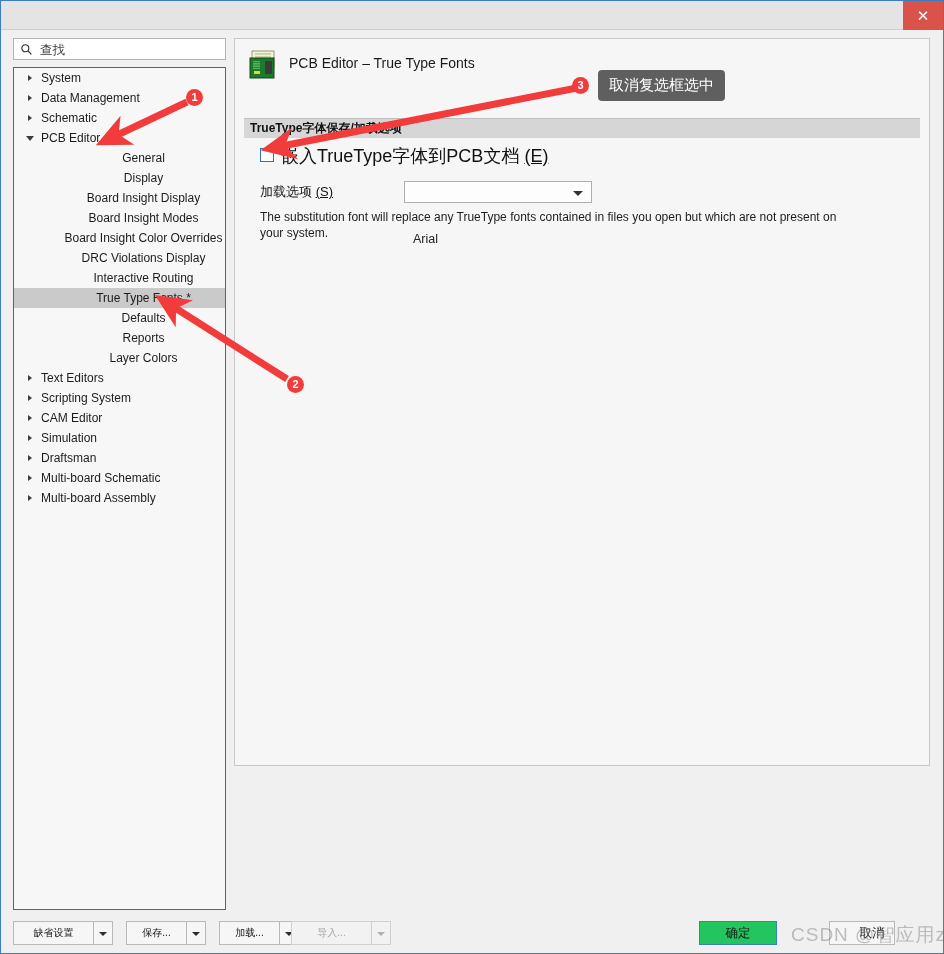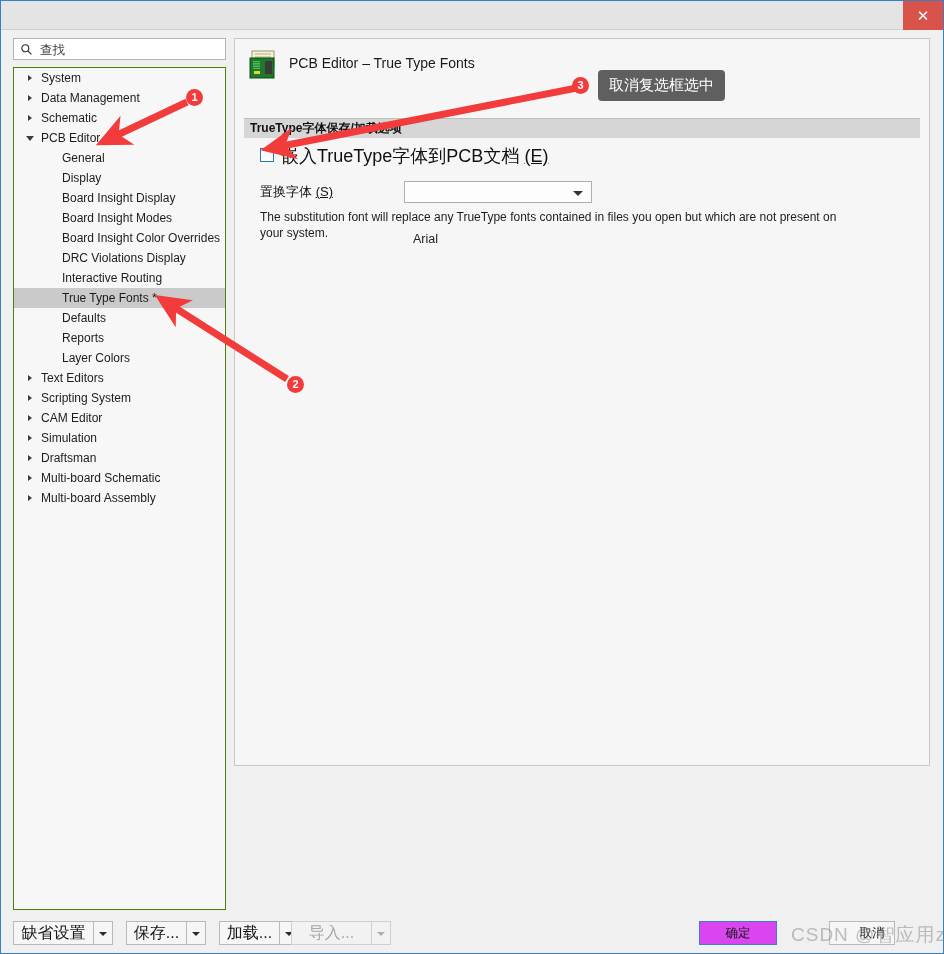--- a/index.html
+++ b/index.html
@@ -116,21 +116,21 @@
     position: relative;
     height: 20px;
     line-height: 20px;
     font-size: 12px;
     color: #1c1c1c;
     white-space: nowrap;
     cursor: default;
   }
   .tree-item .lbl { pointer-events: none; }
   .tree-item.lvl0 { padding-left: 27px; }
-  .tree-item.lvl1 { padding-left: 48px; }
+  .tree-item.lvl1 { padding-left: 48px; text-align: center; }
   .tree-item.selected {
     background: #cacaca;
   }
   .arrow {
     position: absolute;
     left: 14px;
     top: 7px;
     width: 0; height: 0;
     border-left: 4px solid #3d3d3d;
     border-top: 3.5px solid transparent;
@@ -303,21 +303,21 @@
     user-select: none;
   }
   .split-main {
     position: absolute;
     top: 10px;
     height: 24px;
     background: #f6f6f6;
     border: 1px solid #b9b9b9;
     border-right: none;
     box-sizing: border-box;
-    font-size: 16px;
+    font-size: 10px;
     color: #161616;
     text-align: center;
     line-height: 22px;
     cursor: pointer;
     user-select: none;
   }
   .split-arrow {
     position: absolute;
     top: 10px;
     width: 20px;
@@ -335,21 +335,21 @@
     border-left: 4px solid transparent;
     border-right: 4px solid transparent;
     border-top: 4px solid #2b2b2b;
   }
   .split-arrow.disabled .c { border-top-color: #b0b0b0; }
   .split-main.disabled, .split-arrow.disabled {
     color: #a6a6a6; background: #f2f2f2; border-color: #d0d0d0; cursor: default;
   }
   .btn.primary {
     border: 1px solid #3b7fc4;
-    background: #d946ef;
+    background: #22c55e;
   }
 
   
   .overlay {
     position: absolute;
     left: 0; top: 0;
     width: 944px;
     height: 954px;
     pointer-events: none;
   }
@@ -454,21 +454,21 @@
       <div class="check-row">
         <div class="checkbox"></div>
         <div class="check-label">
           <span>嵌入TrueType字体到PCB文档</span>
           <span class="mnem">(E)</span>
         </div>
       </div>
 
       <div class="combo-row">
         <div class="combo-label">
-          <span>置换字体</span>
+          <span>加载选项</span>
           <span class="mnem">(S)</span>
         </div>
         <div class="combo">
           <span class="combo-value">Arial</span>
           <span class="combo-caret"></span>
         </div>
       </div>
 
       <div class="help-text">The substitution font will replace any TrueType fonts contained in files you open but which are not present on your system.</div>
     </div>

